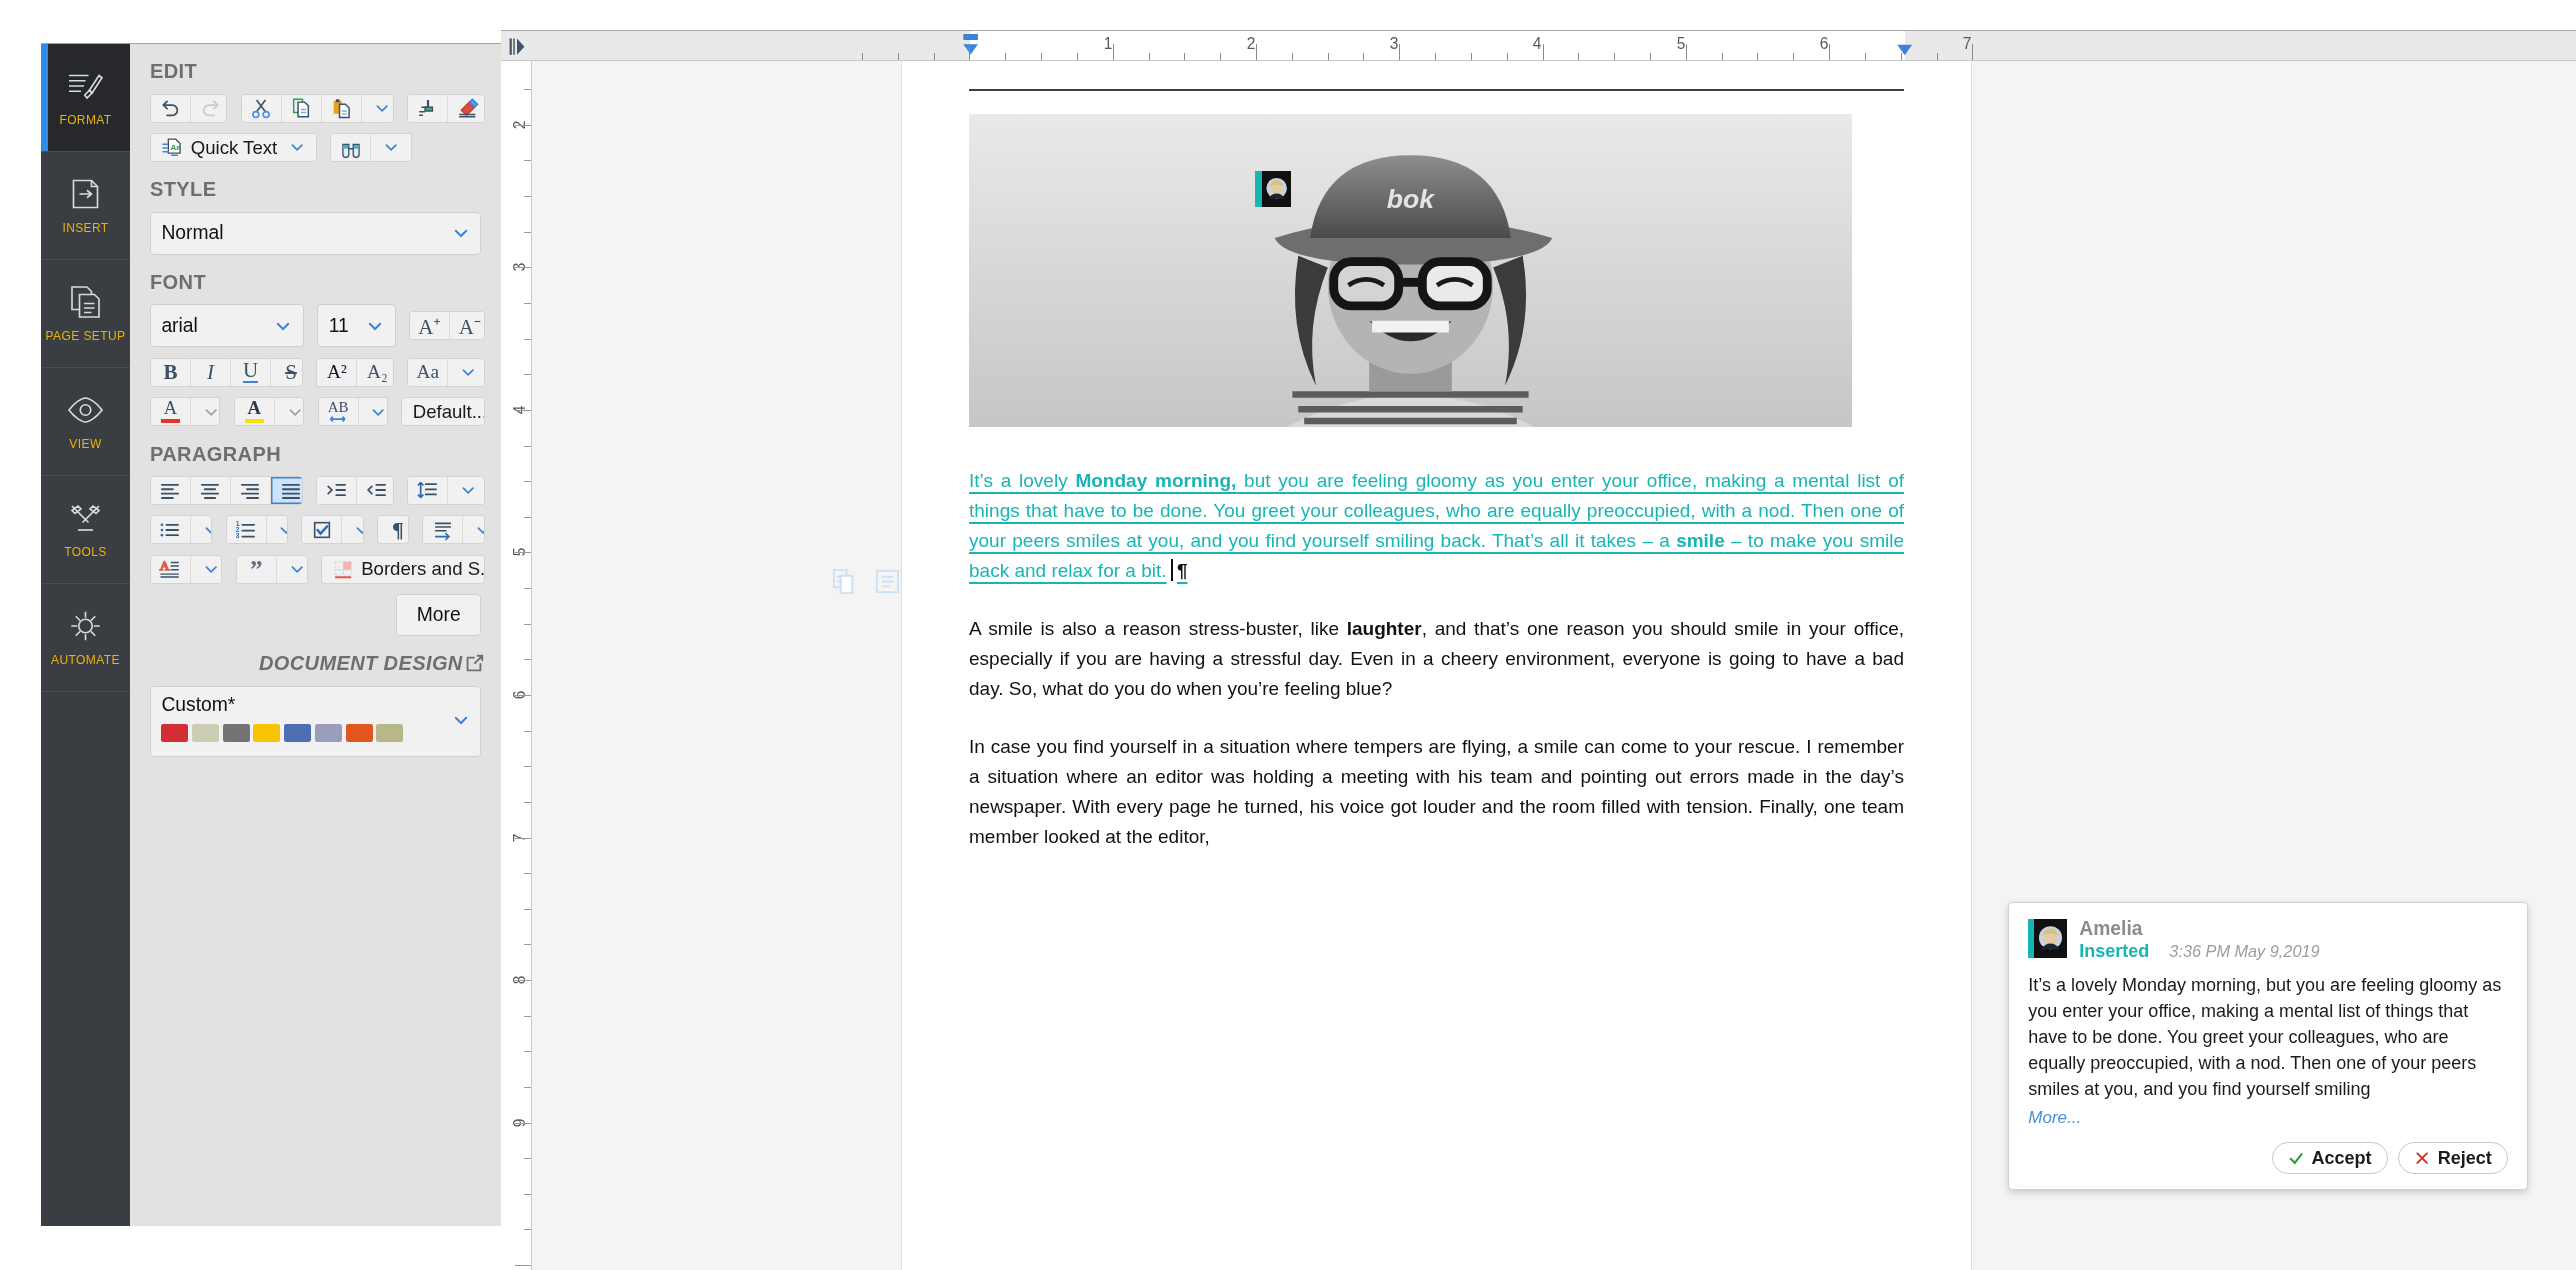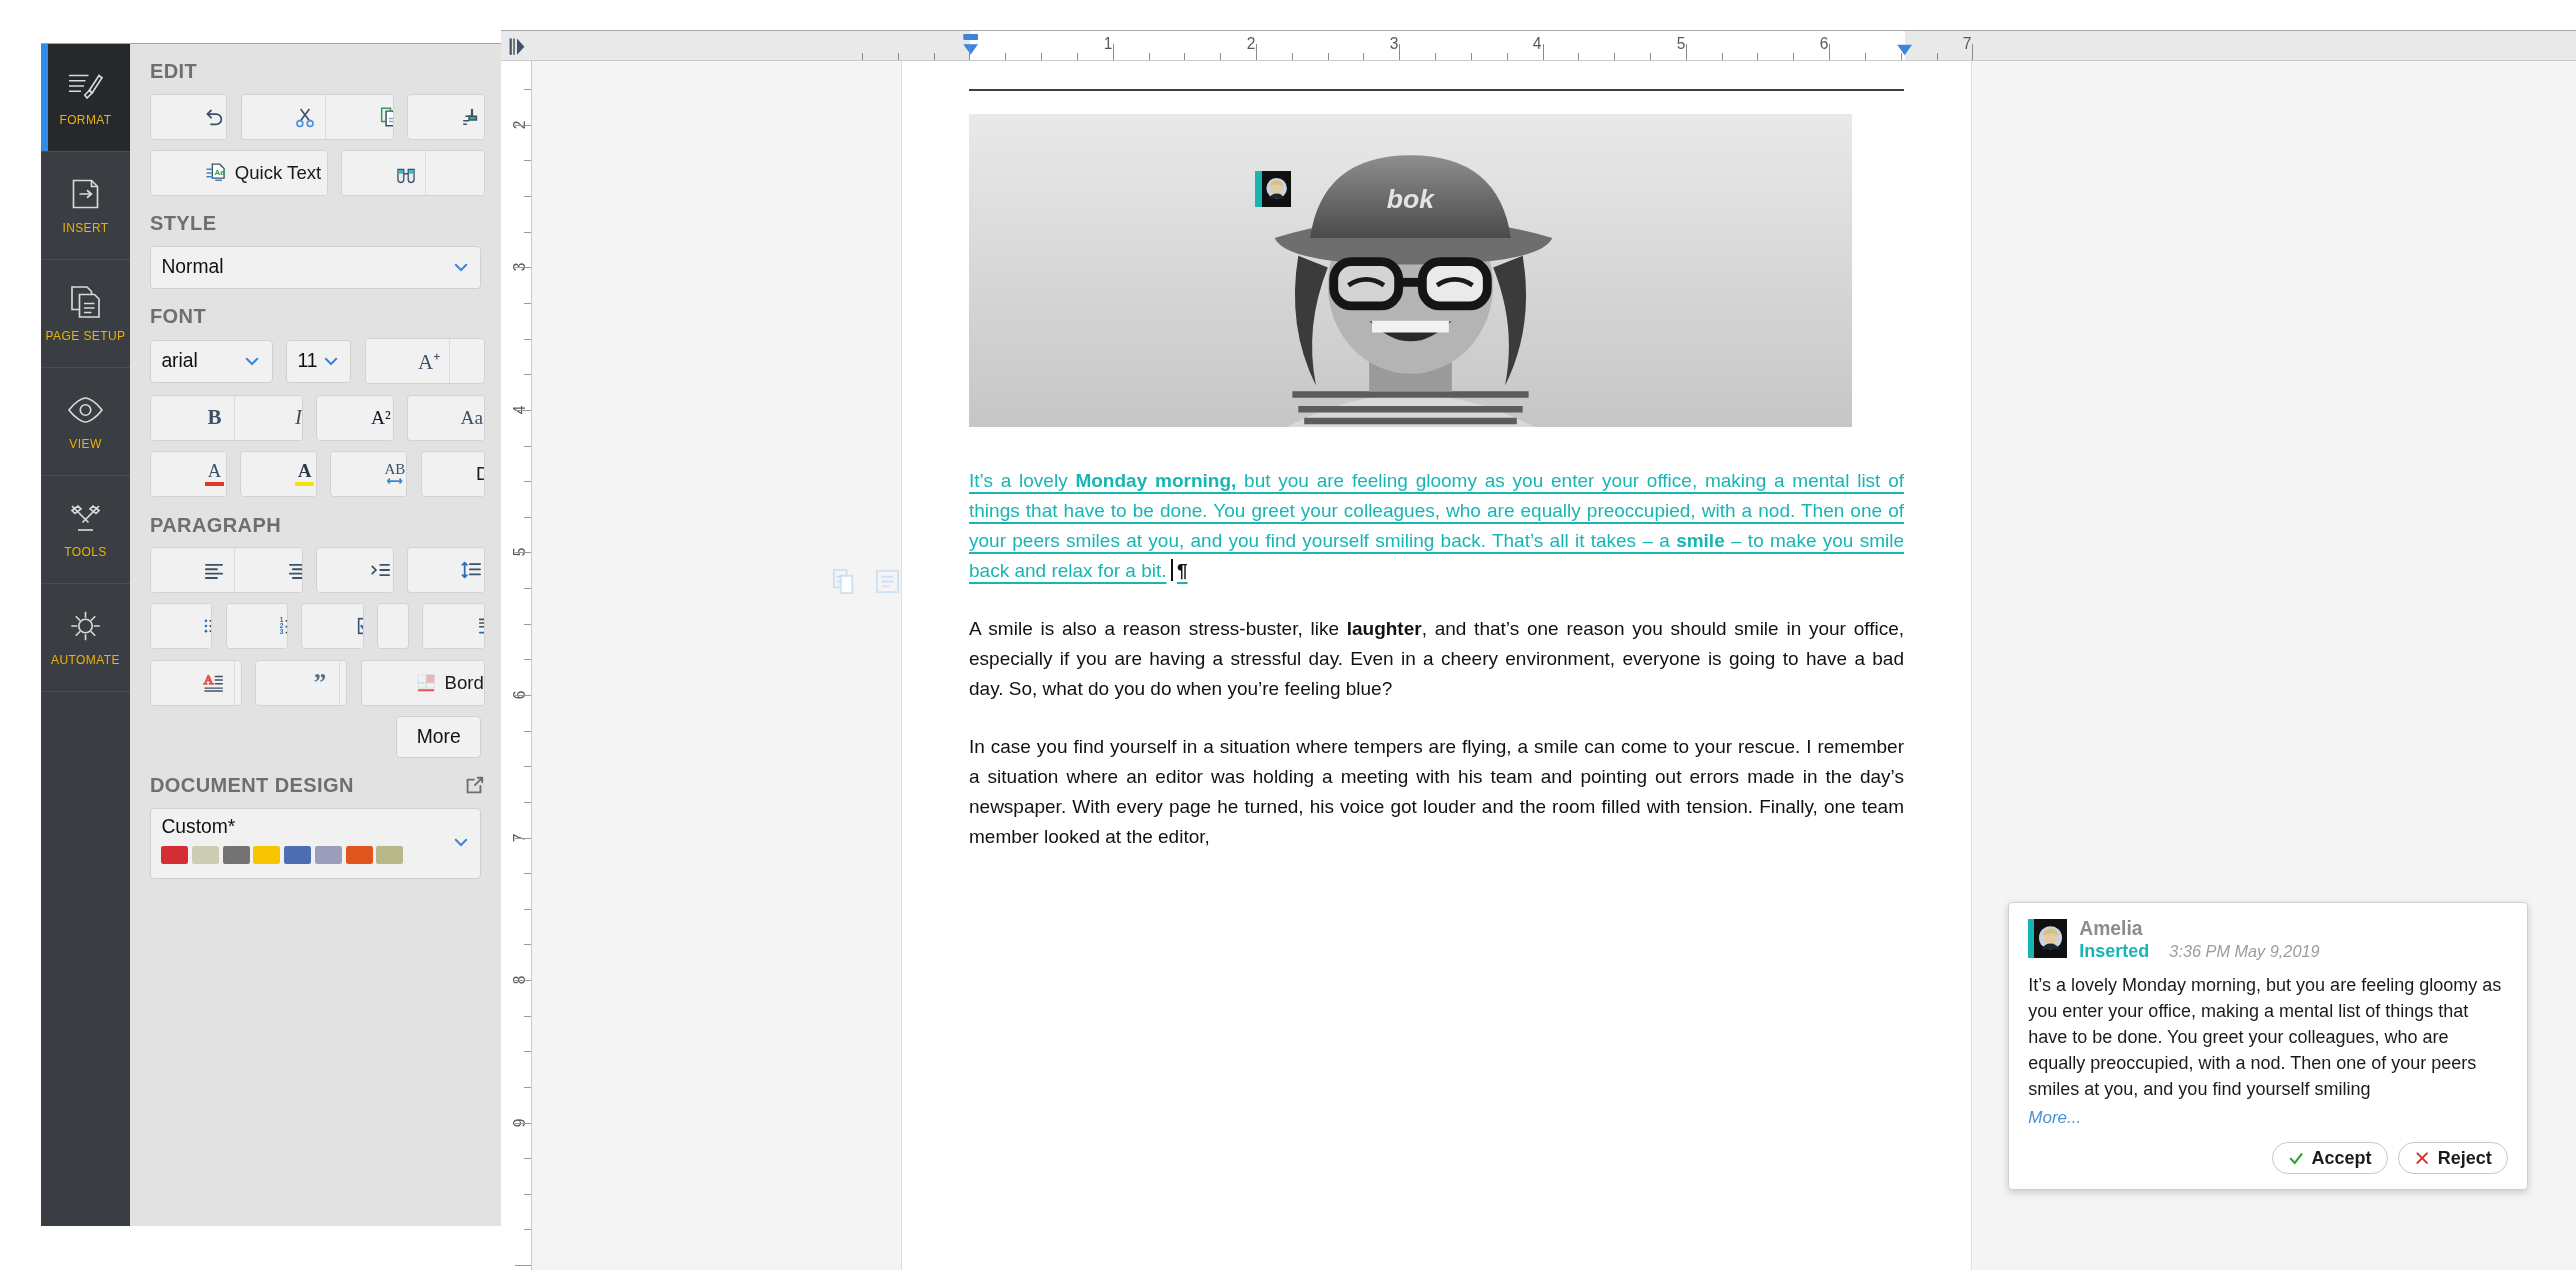--- a/index.html
+++ b/index.html
@@ -49,32 +49,32 @@
     position: absolute; left: 130px; top: 43px;
     width: 371px; height: 1183px;
     background: #e2e2e2;
     border-top: 1.5px solid #9fa2a6;
     padding: 0 16.3px;
   }
   .sec-head {
     color: #6c6f72; font-size: 20px; font-weight: bold;
     letter-spacing: 0.4px; margin: 16.3px 0 10.4px 3.7px;
   }
-  .sec-head.with-action { display: flex; align-items: center; justify-content: space-between; }
+  .sec-head.with-action { display: flex; align-items: center; justify-content: flex-end; font-style: italic; }
   .row { display: flex; align-items: center; gap: 13.4px; margin-bottom: 10.4px; padding-left: 3.7px; }
   .grp {
     display: flex; align-items: stretch;
     background: #f1f1f1; border: 0.7px solid #d2d2d2; border-radius: 3.7px;
     overflow: hidden;
   }
   .btn {
-    min-width: 40px; height: 44px;
+    min-width: 40px; height: 27px;
     display: flex; align-items: center; justify-content: center;
     background: #f1f1f1; border-right: 0.7px solid #dcdcdc;
-    cursor: pointer; padding: 0 4.5px; margin-left: 44px;
+    cursor: pointer; padding: 0 4.5px;
   }
   .btn:last-child { border-right: none; }
   .btn.sel { background: #cde3fb; box-shadow: inset 0 0 0 1.5px #3b84d8; }
   .btn svg { width: 22px; height: 22px; display: block; }
   .btn.wide { min-width: auto; padding: 0 10.4px; gap: 7.4px; }
   .btn-label { font-size: 18.6px; color: #1a1a1a; white-space: nowrap; }
   .caret { width: 30px; }
   .caret svg { width: 16.3px; height: 16.3px; }
 
   .select {

